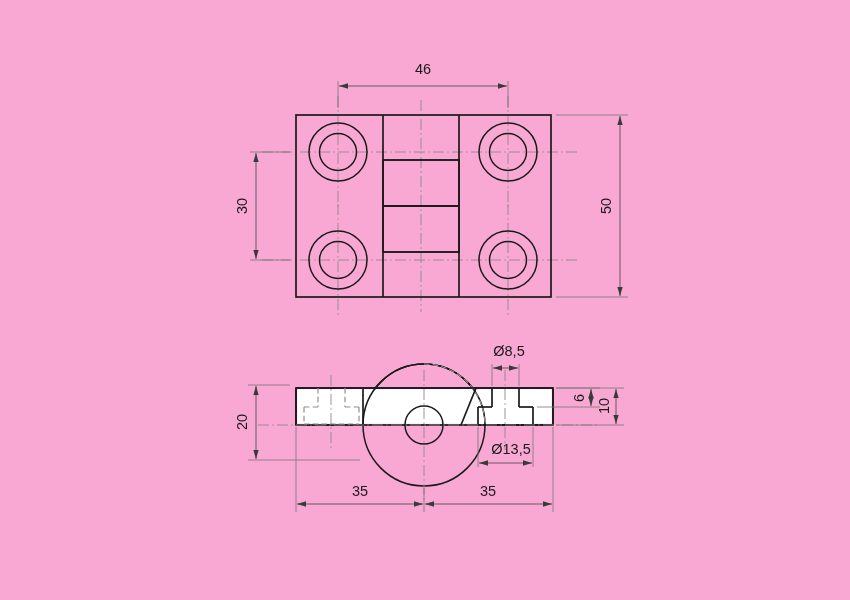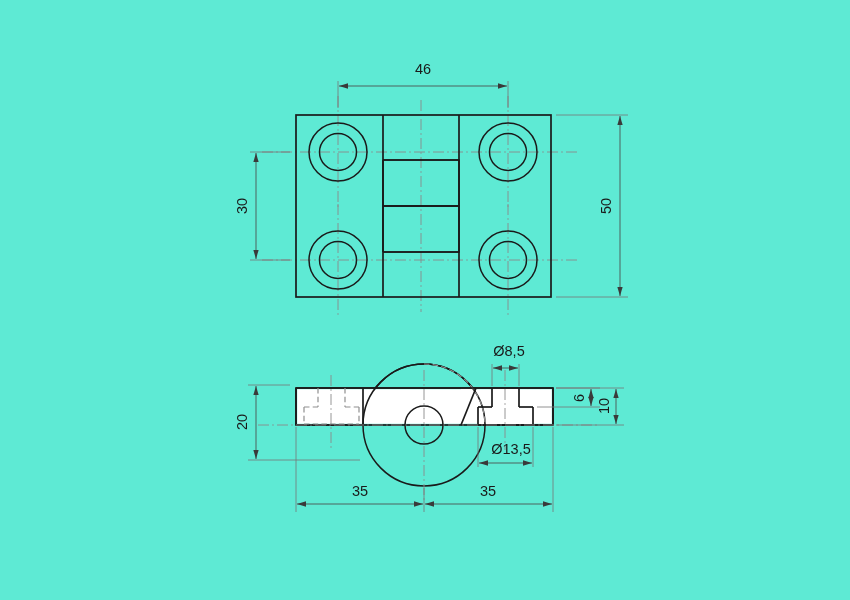--- a/index.html
+++ b/index.html
@@ -10,21 +10,21 @@
   body {
     width: 850px;
     height: 600px;
     font-family: "Liberation Sans", sans-serif;
     overflow: hidden;
   }
   #drawing-root {
     position: relative;
     width: 850px;
     height: 600px;
-    background: #5eead4;
+    background: #f9a8d4;
   }
   svg#technical-drawing {
     display: block;
     width: 850px;
     height: 600px;
   }
   .outline {
     fill: none;
     stroke: #1a1a1a;
     stroke-width: 1.7;

